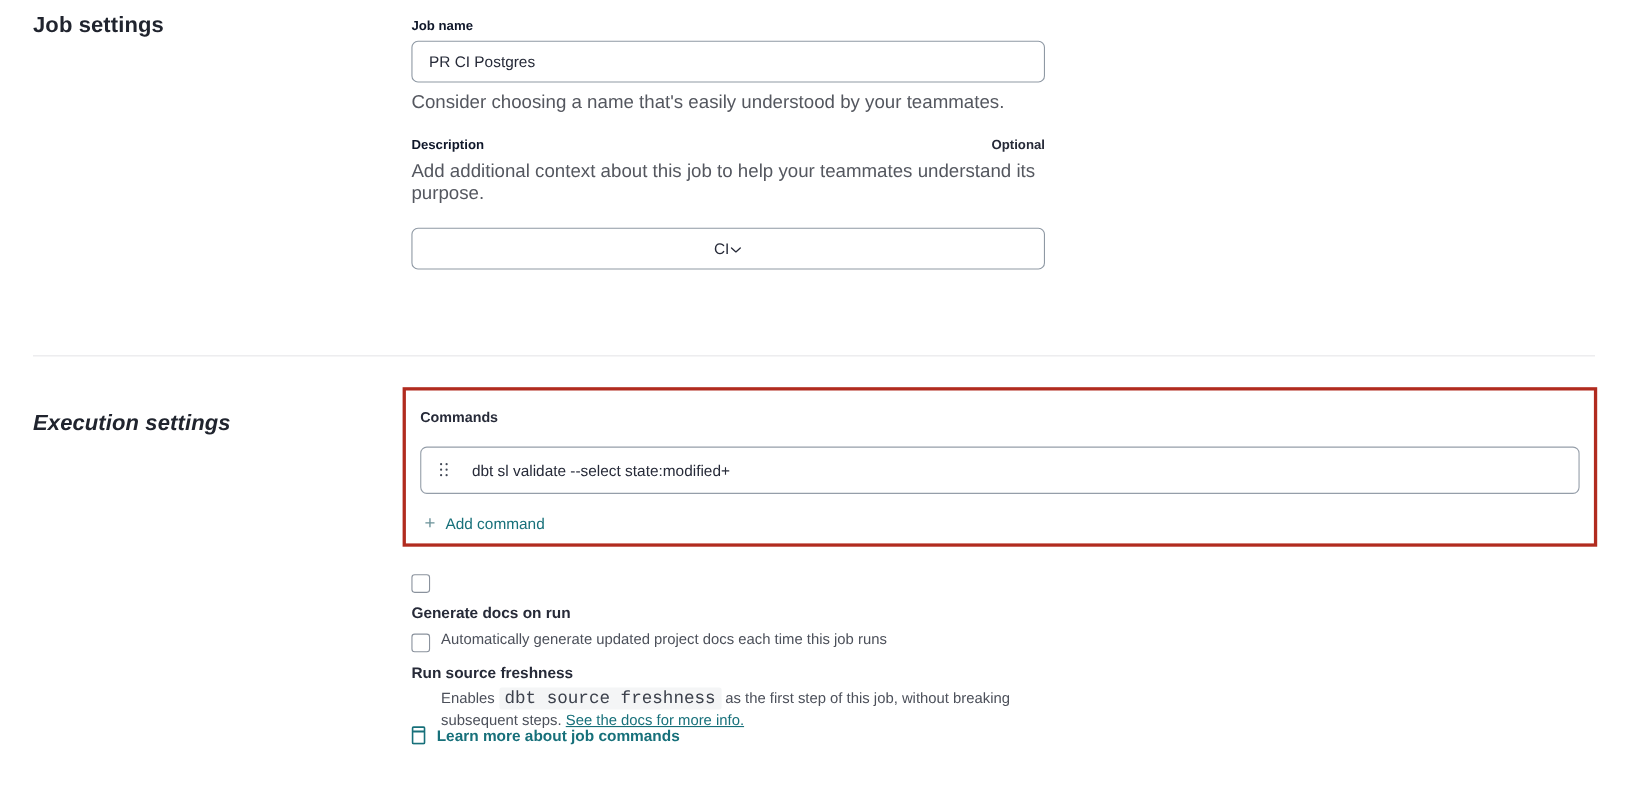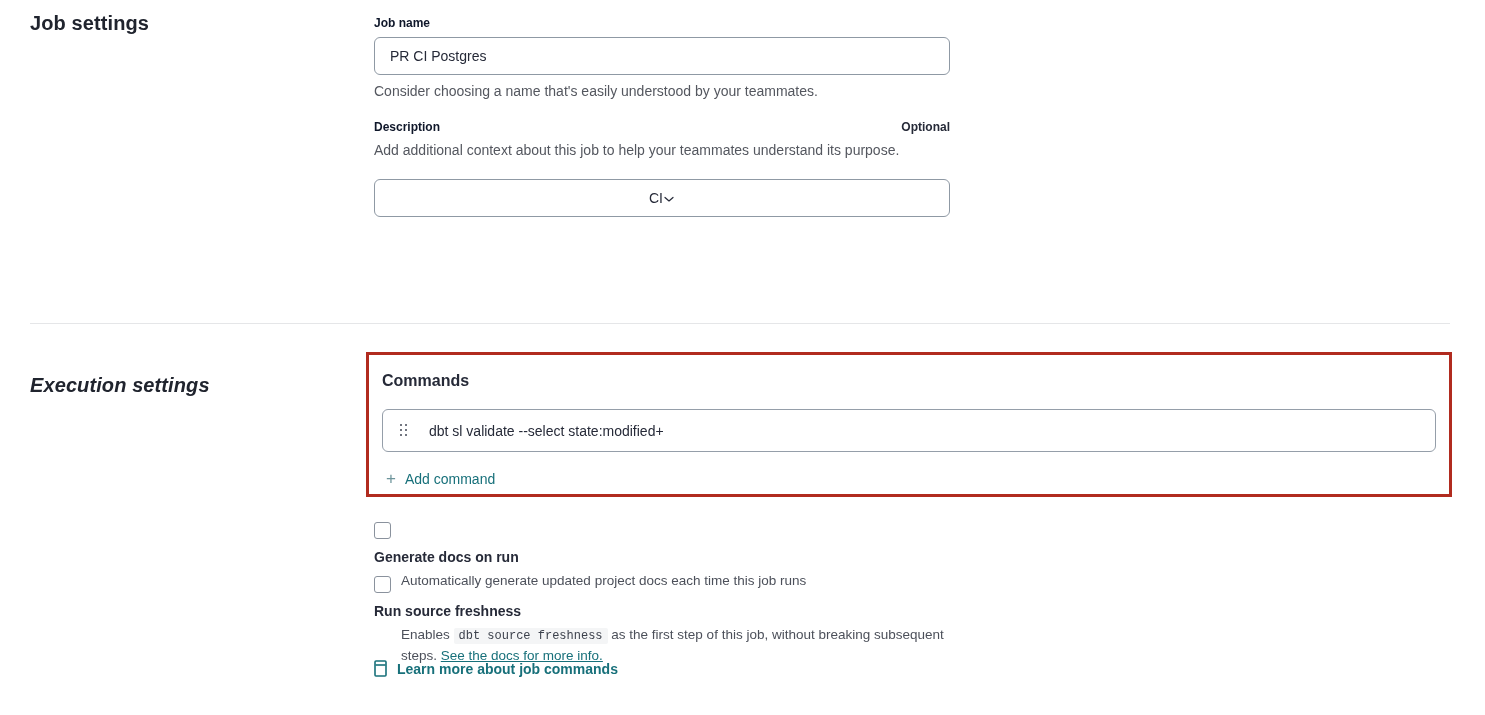--- a/index.html
+++ b/index.html
@@ -11,51 +11,51 @@
 
   
   .form-col { position:absolute; left:374px; top:16px; width:576px; }
   .field-group { margin-bottom:21px; }
   .field-label-row { display:flex; justify-content:space-between; align-items:baseline; margin-bottom:7px; }
   .field-label { font-size:12px; font-weight:700; color:#0f172a; }
   .optional { font-size:12px; font-weight:700; color:#262a38; }
   .text-input { width:100%; height:38px; border:1px solid #8f99a4; border-radius:6px;
     padding:0 15px; font-size:14px; color:#262a38; outline:none; background:#fff;
     font-family:"Liberation Sans","DejaVu Sans",sans-serif; }
-  .helper { margin-top:8px; font-size:14px; color:#54575f; }
+  .helper { margin-top:8px; font-size:17px; color:#54575f; }
 
   .select-box { width:100%; height:38px; border:1px solid #8f99a4; border-radius:6px;
     padding:0 15px; display:flex; align-items:center; justify-content:center;
     font-size:14px; color:#262a38; background:#fff; cursor:pointer; }
 
   .divider { position:absolute; left:30px; top:323px; width:1420px; height:1px; background:#e5e6e8; }
 
   
   .commands-box { position:absolute; left:366px; top:352px; width:1086px; height:145px;
     border:3px solid #b12b1f; background:#fff; padding:17px 13px 0 13px; }
-  .commands-label { font-size:16px; font-weight:700; color:#262a38; display:block; }
+  .commands-label { font-size:13px; font-weight:700; color:#262a38; display:block; }
   .command-row { margin-top:19px; height:43px; border:1px solid #959ea9; border-radius:6px;
     display:flex; align-items:center; padding:0 13px; background:#fff; }
   .drag-dots { display:grid; grid-template-columns:repeat(2,3px); grid-auto-rows:3px;
     gap:2px 2px; margin:0 4px; cursor:grab; }
   .drag-dots i { width:2px; height:2px; background:#434956; border-radius:50%; }
   .command-text { margin-left:17px; font-size:14px; color:#262a38; }
   .add-command { margin-top:17px; display:inline-flex; align-items:center; gap:9px;
     color:#17707a; font-size:14px; cursor:pointer; background:none; border:none;
     font-family:inherit; padding:2px 4px; }
   .plus { font-size:17px; line-height:14px; color:#6d949b; font-weight:400; }
 
   
   .check-row { position:absolute; left:374px; }
   .check-line { display:flex; align-items:flex-start; gap:10px;flex-direction:column; }
   .checkbox { width:17px; height:17px; border:1px solid #8a929d; border-radius:3px;
     background:#fff; cursor:pointer; flex:0 0 auto; margin-top:0; }
   .check-label { font-size:14px; font-weight:700; color:#262a38; line-height:17px; }
   .check-desc { margin:5px 0 0 27px; font-size:13.5px; color:#4c505a; line-height:20px; max-width:545px; }
-  .code-chip { font-family:"Liberation Mono","DejaVu Sans Mono",monospace; font-size:12px;
+  .code-chip { font-family:"Liberation Mono","DejaVu Sans Mono",monospace; font-size:16px;
     background:#f4f5f6; color:#3c414c; padding:1px 5px; border-radius:2px; }
   .teal-link { color:#17707a; text-decoration:underline; cursor:pointer; }
 
   .learn-more { position:absolute; left:374px; top:660px; display:inline-flex;
     align-items:center; gap:10px; color:#17707a; font-size:14px; font-weight:700;
     cursor:pointer; background:none; border:none; font-family:inherit; }
   .learn-more svg { display:block; }
 </style>
 </head>
 <body>

